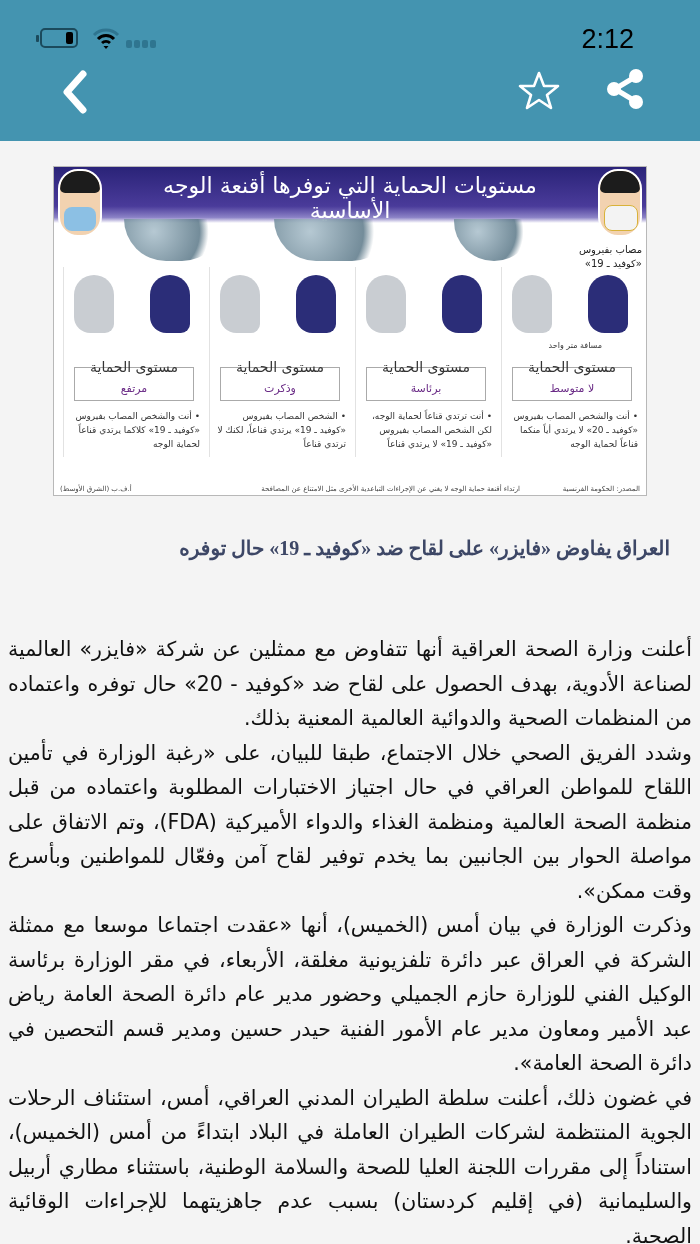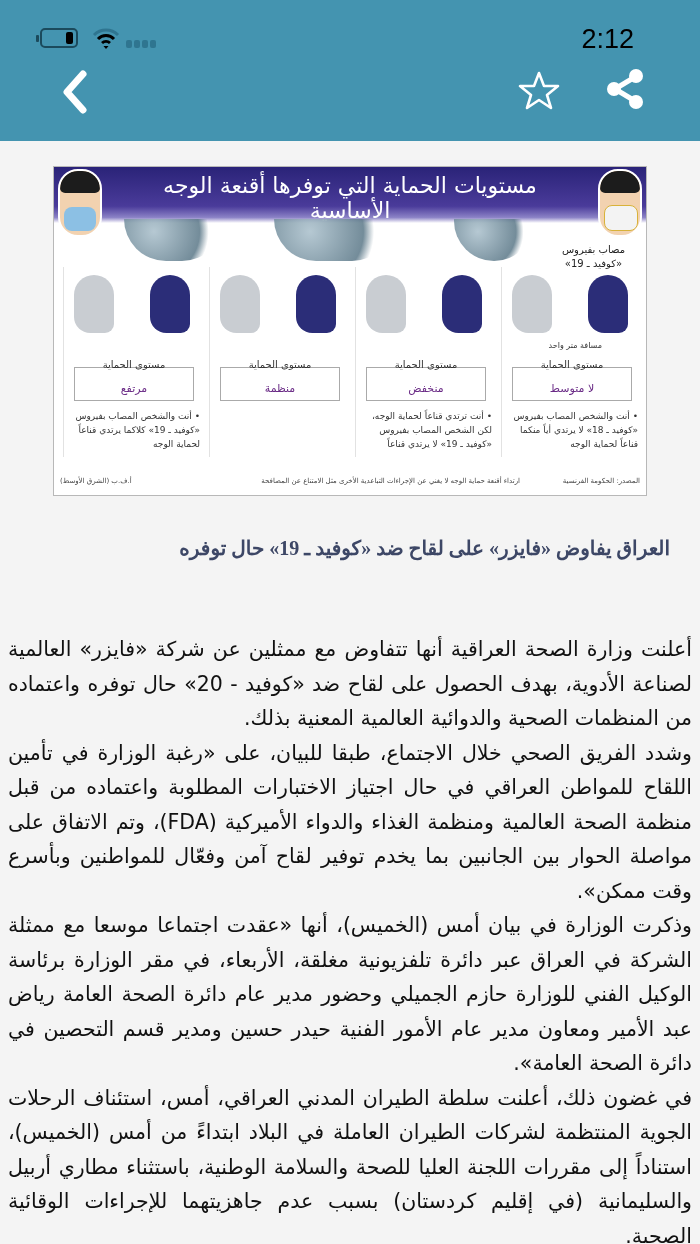--- a/index.html
+++ b/index.html
@@ -19,27 +19,27 @@
   .infographic { position:absolute; left:53px; top:166px; width:594px; height:330px; background:#fff; border:1px solid #b8b8b8; box-sizing:border-box; overflow:hidden; font-family:"DejaVu Sans", sans-serif; }
   .ig-banner { position:absolute; left:0; top:0; width:100%; height:56px; background:linear-gradient(180deg,#2a2378 0%,#4a3b9a 70%,#8b82c6 90%,#ffffff 100%); }
   .ig-title { position:absolute; left:100px; right:100px; top:6px; text-align:center; color:#fff; font-size:22px; font-weight:normal; direction:rtl; }
   .ig-face { position:absolute; top:2px; width:40px; height:64px; border-radius:20px 20px 20px 20px; background:#f2d2b0; border:2px solid #fff; overflow:hidden; }
   .ig-face .hair { position:absolute; top:0; left:0; width:100%; height:22px; background:#1c1c1c; border-radius:20px 20px 6px 6px; }
   .ig-face .mask { position:absolute; bottom:4px; left:4px; width:32px; height:24px; border-radius:8px; }
   .ig-virus { position:absolute; top:52px; height:42px; background:radial-gradient(circle at 30% 30%, #a9bfcb 0%, #5b7888 60%, transparent 72%); border-radius:0 0 60px 60px; opacity:0.85; }
   .ig-col { position:absolute; top:100px; width:140px; height:190px; border-left:1px solid #e2e2e2; }
   .ig-head { position:absolute; top:8px; width:40px; height:58px; border-radius:22px 22px 10px 18px; }
   .ig-level-box { position:absolute; top:100px; left:10px; width:120px; height:34px; border:1px solid #aaa; box-sizing:border-box; text-align:center; }
-  .ig-level-label { position:absolute; top:-9px; left:0; right:0; text-align:center; font-size:10px; color:#333; direction:rtl; }
+  .ig-level-label { position:absolute; top:-9px; left:0; right:0; text-align:center; font-size:14px; color:#333; direction:rtl; }
   .ig-level-value { position:absolute; top:14px; left:0; right:0; text-align:center; font-size:11px; color:#6a2b86; direction:rtl; }
   .ig-desc { position:absolute; top:142px; left:4px; right:4px; font-size:9px; line-height:14px; color:#333; direction:rtl; text-align:right; }
-  .ig-infected { position:absolute; right:21px; top:76px; font-size:10px; line-height:14px; color:#222; direction:rtl; text-align:center; }
+  .ig-infected { position:absolute; right:4px; top:76px; font-size:10px; line-height:14px; color:#222; direction:rtl; }
   .ig-distance { position:absolute; right:60px; top:172px; font-size:8px; color:#333; direction:rtl; }
   .ig-footer { position:absolute; bottom:4px; left:6px; right:6px; height:14px; font-size:7px; color:#444; direction:rtl; }
-  .ig-footer span { position:absolute; top:0; }
+  .ig-footer span { position:absolute; top:8px; }
   .headline { position:absolute; left:30px; width:640px; top:536px; text-align:right; direction:rtl; font-family:Liberation Serif, serif; font-weight:bold; font-size:20px; color:#3d4766; }
   .body { position:absolute; left:8px; width:684px; top:632px; direction:rtl; text-align:justify; text-align-last:right; font-family:"DejaVu Sans", sans-serif; font-size:20.5px; line-height:34.5px; color:#111; }
   .body p { margin:0; }
 </style>
 </head>
 <body>
 
 <div class="topbar">
   <div class="status">
     <div class="battery">
@@ -94,38 +94,39 @@
   </div>
 
   <div class="ig-col" style="right:4px;margin-left:28px;">
     <div class="ig-head" style="left:10px;background:#c9cdd2;"></div>
     <div class="ig-head" style="left:86px;background:#2b2d78;"></div>
     <div class="ig-distance" style="right:40px;top:74px;">مسافة متر واحد</div>
     <div class="ig-level-box">
       <div class="ig-level-label">مستوى الحماية</div>
       <div class="ig-level-value">لا متوسط</div>
     </div>
-    <div class="ig-desc">• أنت والشخص المصاب بفيروس «كوفيد ـ 18» لا يرتدي أياً منكما قناعاً لحماية الوجه</div>
+    <div class="ig-desc">• أنت والشخص المصاب بفيروس «كوفيد ـ 20» لا يرتدي أياً منكما قناعاً لحماية الوجه</div>
   </div>
   <div class="ig-col" style="right:150px;">
     <div class="ig-head" style="left:10px;background:#c9cdd2;"></div>
     <div class="ig-head" style="left:86px;background:#2b2d78;"></div>
     <div class="ig-level-box">
       <div class="ig-level-label">مستوى الحماية</div>
-      <div class="ig-level-value">منخفض</div>
+      <div class="ig-level-value">برئاسة</div>
     </div>
     <div class="ig-desc">• أنت ترتدي قناعاً لحماية الوجه، لكن الشخص المصاب بفيروس «كوفيد ـ 19» لا يرتدي قناعاً</div>
   </div>
   <div class="ig-col" style="right:296px;">
     <div class="ig-head" style="left:10px;background:#c9cdd2;"></div>
     <div class="ig-head" style="left:86px;background:#2b2d78;"></div>
     <div class="ig-level-box">
       <div class="ig-level-label">مستوى الحماية</div>
-      <div class="ig-level-value">منظمة</div>
+      <div class="ig-level-value">وذكرت</div>
     </div>
+    <div class="ig-desc">• الشخص المصاب بفيروس «كوفيد ـ 19» يرتدي قناعاً، لكنك لا ترتدي قناعاً</div>
   </div>
   <div class="ig-col" style="right:442px;">
     <div class="ig-head" style="left:10px;background:#c9cdd2;"></div>
     <div class="ig-head" style="left:86px;background:#2b2d78;"></div>
     <div class="ig-level-box">
       <div class="ig-level-label">مستوى الحماية</div>
       <div class="ig-level-value">مرتفع</div>
     </div>
     <div class="ig-desc">• أنت والشخص المصاب بفيروس «كوفيد ـ 19» كلاكما يرتدي قناعاً لحماية الوجه</div>
   </div>

